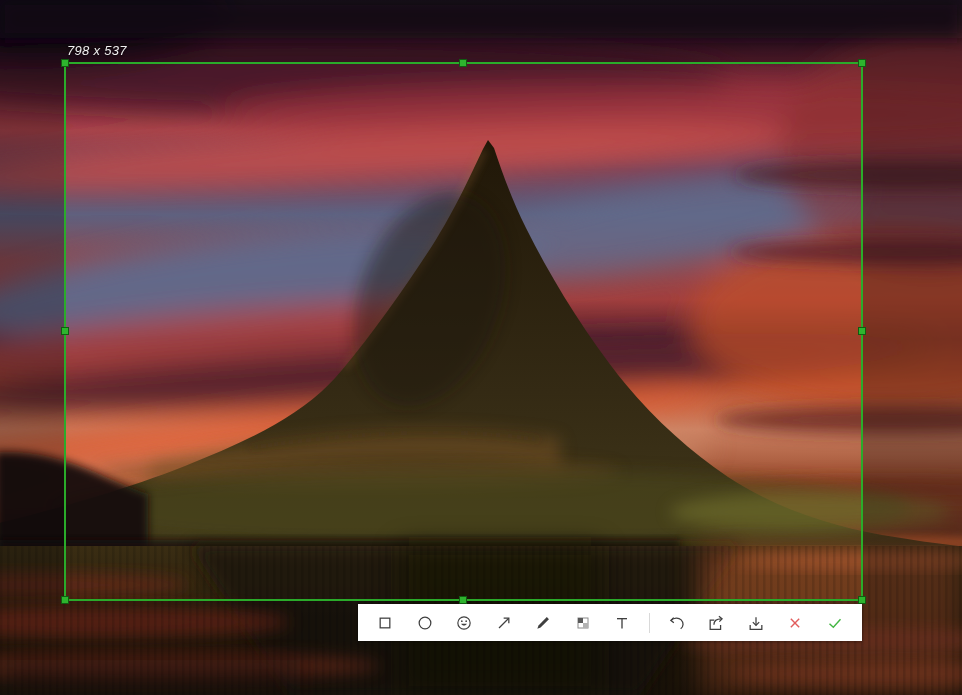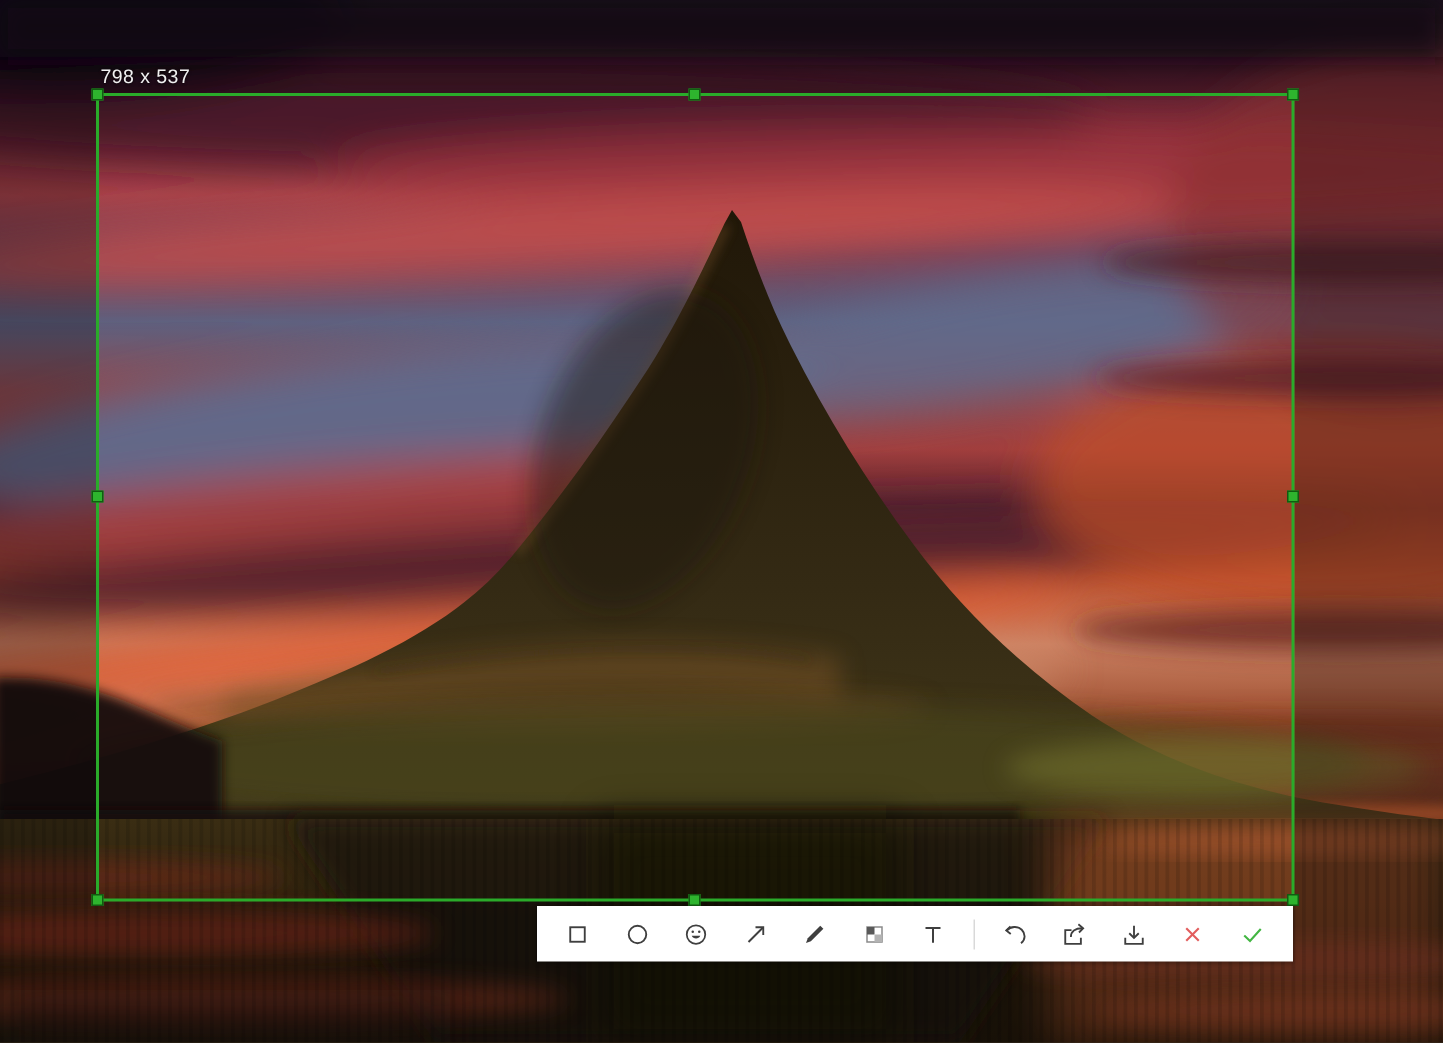--- a/index.html
+++ b/index.html
@@ -1,19 +1,20 @@
 <!DOCTYPE html>
 <html style="--selection-green: #2aab2a; --handle-green: #2eb42e; --toolbar-background: #ffffff; --tool-icon: #3f3f3f; --cancel-red: #e25d5d; --confirm-green: #43b643; --size-label-text: #f0f0f0;"><head>
 <meta charset="utf-8">
 <style>
   html,body{margin:0;padding:0;background:#111;}
   .screen{
     position:relative;width:962px;height:695px;overflow:hidden;
     font-family:"Liberation Sans", sans-serif;
     background:#1a0d16;
+    font-style:italic;
   }
   .wallpaper{position:absolute;left:0;top:0;width:962px;height:695px;display:block;}
 
   
   .dim{position:absolute;background:rgba(4,4,8,0.27);pointer-events:none;}
   .dim-top{left:0;top:0;width:962px;height:62px;}
   .dim-left{left:0;top:62px;width:64px;height:539px;}
   .dim-right{left:863px;top:62px;width:99px;height:539px;}
   .dim-bottom{left:0;top:601px;width:962px;height:94px;}
 

